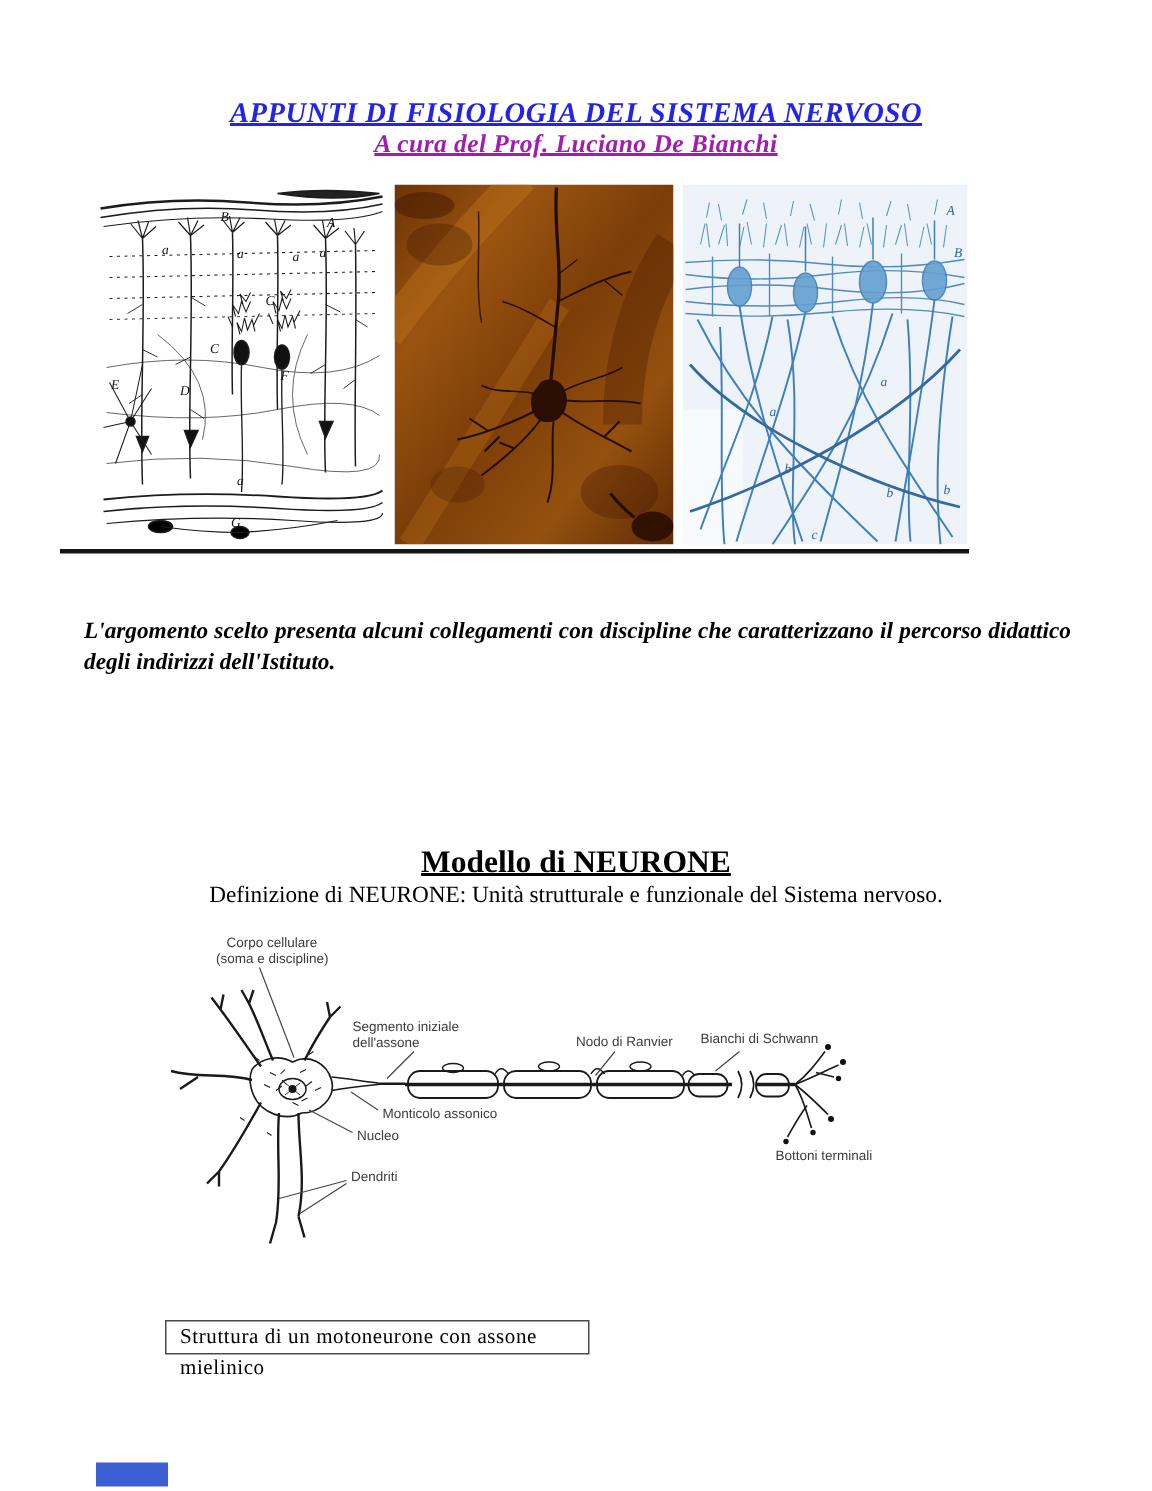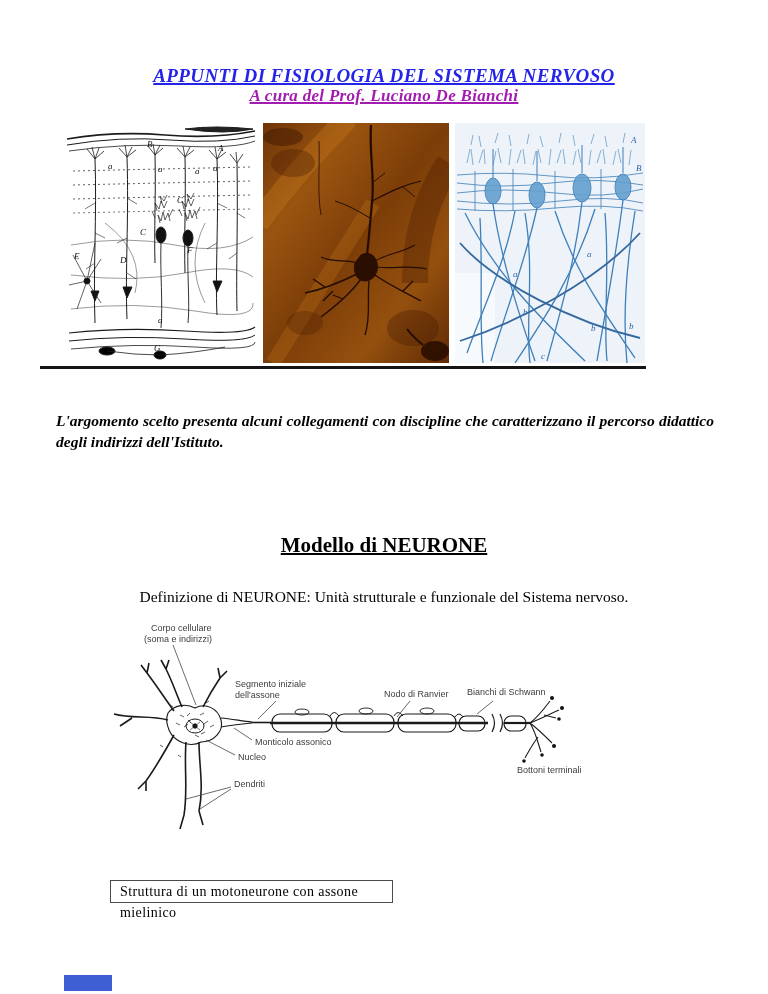--- a/index.html
+++ b/index.html
@@ -22,21 +22,21 @@
   .fig svg { display:block; }
   .rule { position:absolute; left:40px; top:366px; width:606px; height:3px; background:#141414; }
   .intro {
     position:absolute; left:56px; top:411px; width:658px;
     font-size:15.5px; line-height:1.33; font-weight:bold; font-style:italic;
     text-align:justify;
   }
   .intro p { margin:0; }
   .intro sup { font-size:10px; }
   .section-heading {
-    position:absolute; top:533px; left:0; width:100%; text-align:center;
+    position:absolute; top:562px; left:0; width:100%; text-align:center;
     font-size:21px; font-weight:bold;
   }
   .section-heading span { text-decoration:underline; text-decoration-thickness:2px; }
   .definition {
     position:absolute; top:588px; left:0; width:100%; text-align:center;
     font-size:15.5px;
   }
   .diagram { position:absolute; left:100px; top:615px; width:500px; height:230px; }
   .diagram svg { position:absolute; left:0; top:0; }
   .dlabel {
@@ -305,21 +305,21 @@
         <path d="M176,86 L158,104"></path>
         <path d="M310,86 L297,102"></path>
         <path d="M393,86 L377,99"></path>
         <path d="M152,125 L134,113"></path>
         <path d="M135,140 L106,125"></path>
         <path d="M131,172 L86,184 M131,174 L100,194"></path>
       </g>
     </svg>
     <div class="dlabel" style="left:44px; top:8px;">
       <div style="padding-left:7px">Corpo cellulare</div>
-      <div>(soma e indirizzi)</div>
+      <div>(soma e discipline)</div>
     </div>
     <div class="dlabel" style="left:135px; top:64px;">
       <div>Segmento iniziale</div>
       <div>dell'assone</div>
     </div>
     <div class="dlabel" style="left:284px; top:74px;">Nodo di Ranvier</div>
     <div class="dlabel" style="left:367px; top:72px;">Bianchi di Schwann</div>
     <div class="dlabel" style="left:155px; top:122px;">Monticolo  assonico</div>
     <div class="dlabel" style="left:138px; top:137px;text-align:center;">Nucleo</div>
     <div class="dlabel" style="left:134px; top:164px;">Dendriti</div>

